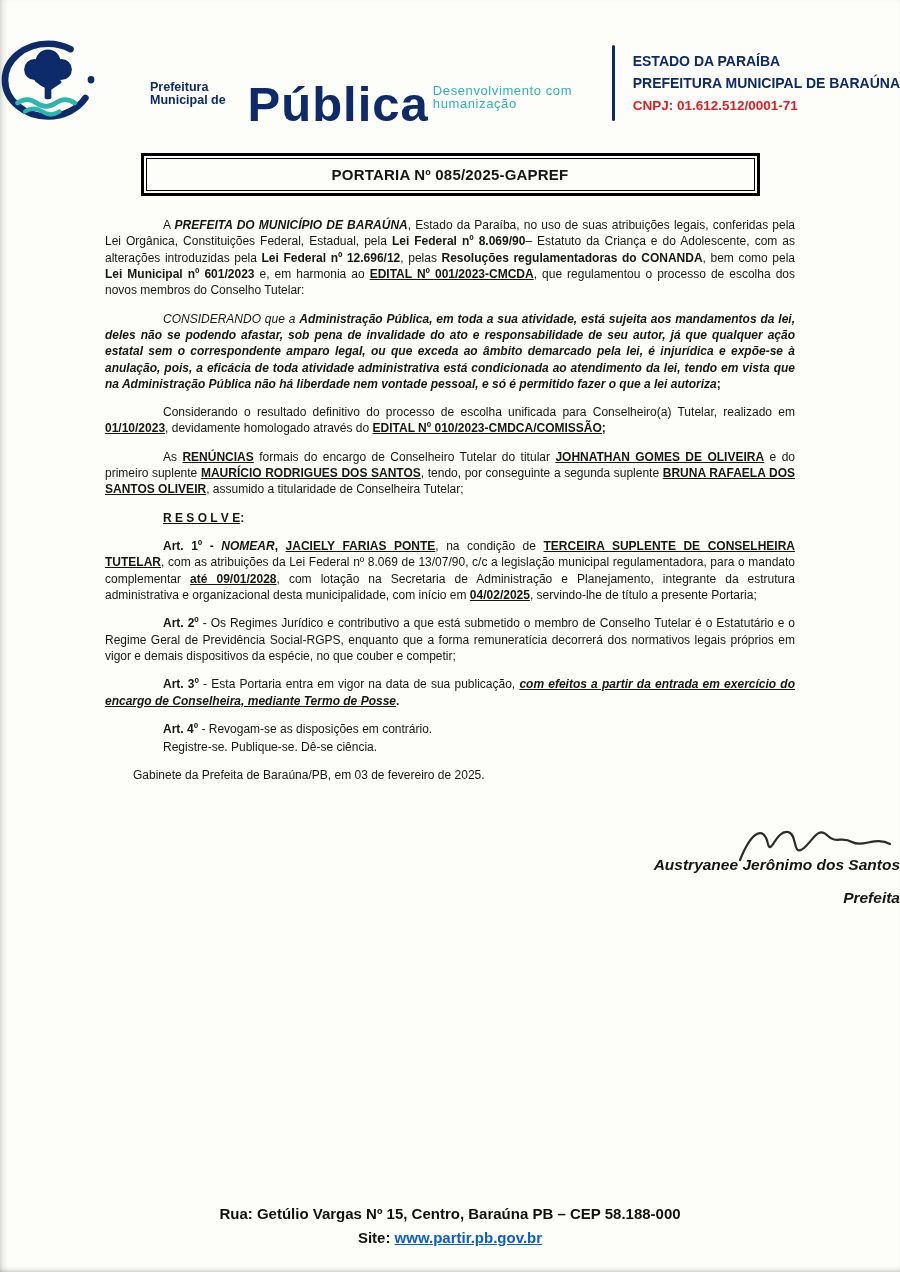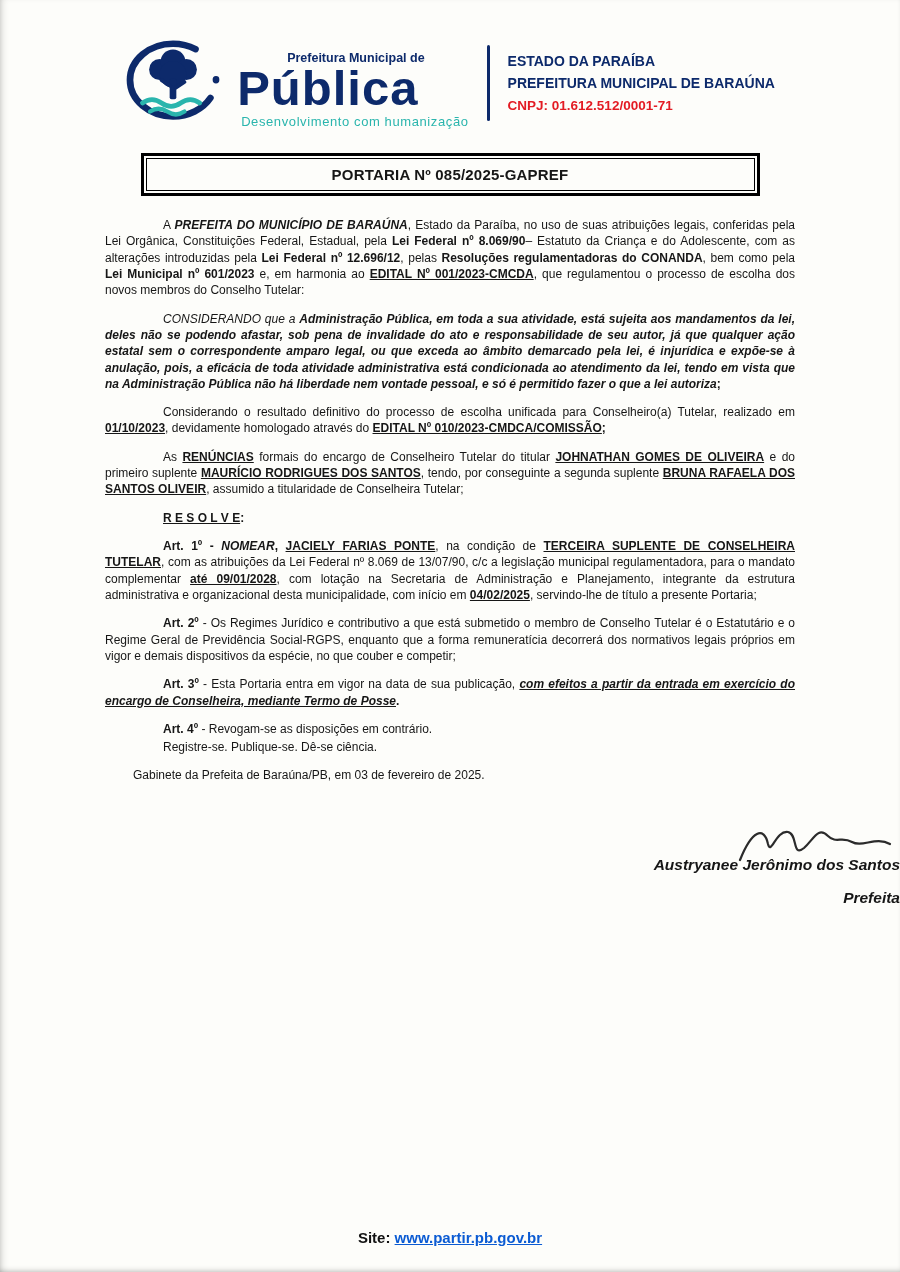--- a/index.html
+++ b/index.html
@@ -8,21 +8,21 @@
     font-family:"Liberation Sans",sans-serif;color:#161616;
     display:flex;flex-direction:column;box-sizing:border-box;
     position:relative;overflow:hidden;
     box-shadow:inset 6px 0 8px -6px rgba(0,0,0,.25), inset 0 -4px 6px -4px rgba(0,0,0,.3);
   }
 
   
   .header{display:flex;align-items:center;justify-content:center;gap:18px;padding-top:38px;}
   .logo-group{display:flex;align-items:flex-end;gap:4px;}
   .logo-mark{flex:0 0 auto;}
-  .wordmark-block{display:flex;flex-direction:column;line-height:1;margin-left:12px;}
+  .wordmark-block{display:flex;flex-direction:row;line-height:1;}
   .pre-title{font-size:12.5px;font-weight:600;color:#0d2a6b;margin-left:50px;margin-bottom:1px;}
   .word{font-size:49px;font-weight:bold;color:#0d2a6b;letter-spacing:1px;line-height:.95;}
   .tagline{font-size:13px;color:#2ab5ad;letter-spacing:.6px;margin-top:3px;margin-left:4px;}
   .divider{width:3px;height:76px;background:#0d2a6b;border-radius:2px;}
   .org-block{text-align:left;font-weight:bold;color:#0d2a6b;font-size:14px;line-height:1.6;white-space:nowrap;}
   .org-line3{color:#e31b23;font-size:13.5px;}
 
   
   .title-wrap{width:609px;margin:30px auto 0;}
   .title-box{
@@ -107,19 +107,20 @@
     <span class="scribble">
       <svg width="170" height="46" viewBox="0 0 170 46" aria-hidden="true">
         <path d="M10 38 C22 8 34 4 38 22 C41 34 46 8 58 10 C68 12 62 36 74 26 C84 17 88 4 98 14 C106 22 112 14 122 20 C132 26 146 14 160 22" fill="none" stroke="#2b2b2b" stroke-width="2.2" stroke-linecap="round"></path>
       </svg>
     </span>
     <div class="sig-name">Austryanee Jerônimo dos Santos</div>
     <div class="sig-role">Prefeita</div>
   </div>
 
   <div class="footer">
+    <div class="address-line">Rua: Getúlio Vargas Nº 15, Centro, Baraúna PB – CEP 58.188-000</div>
     <div class="site-line">
       <span>Site:</span>
       <span class="site-link">www.partir.pb.gov.br</span>
     </div>
   </div>
 
 </div>
 
 </body></html>

